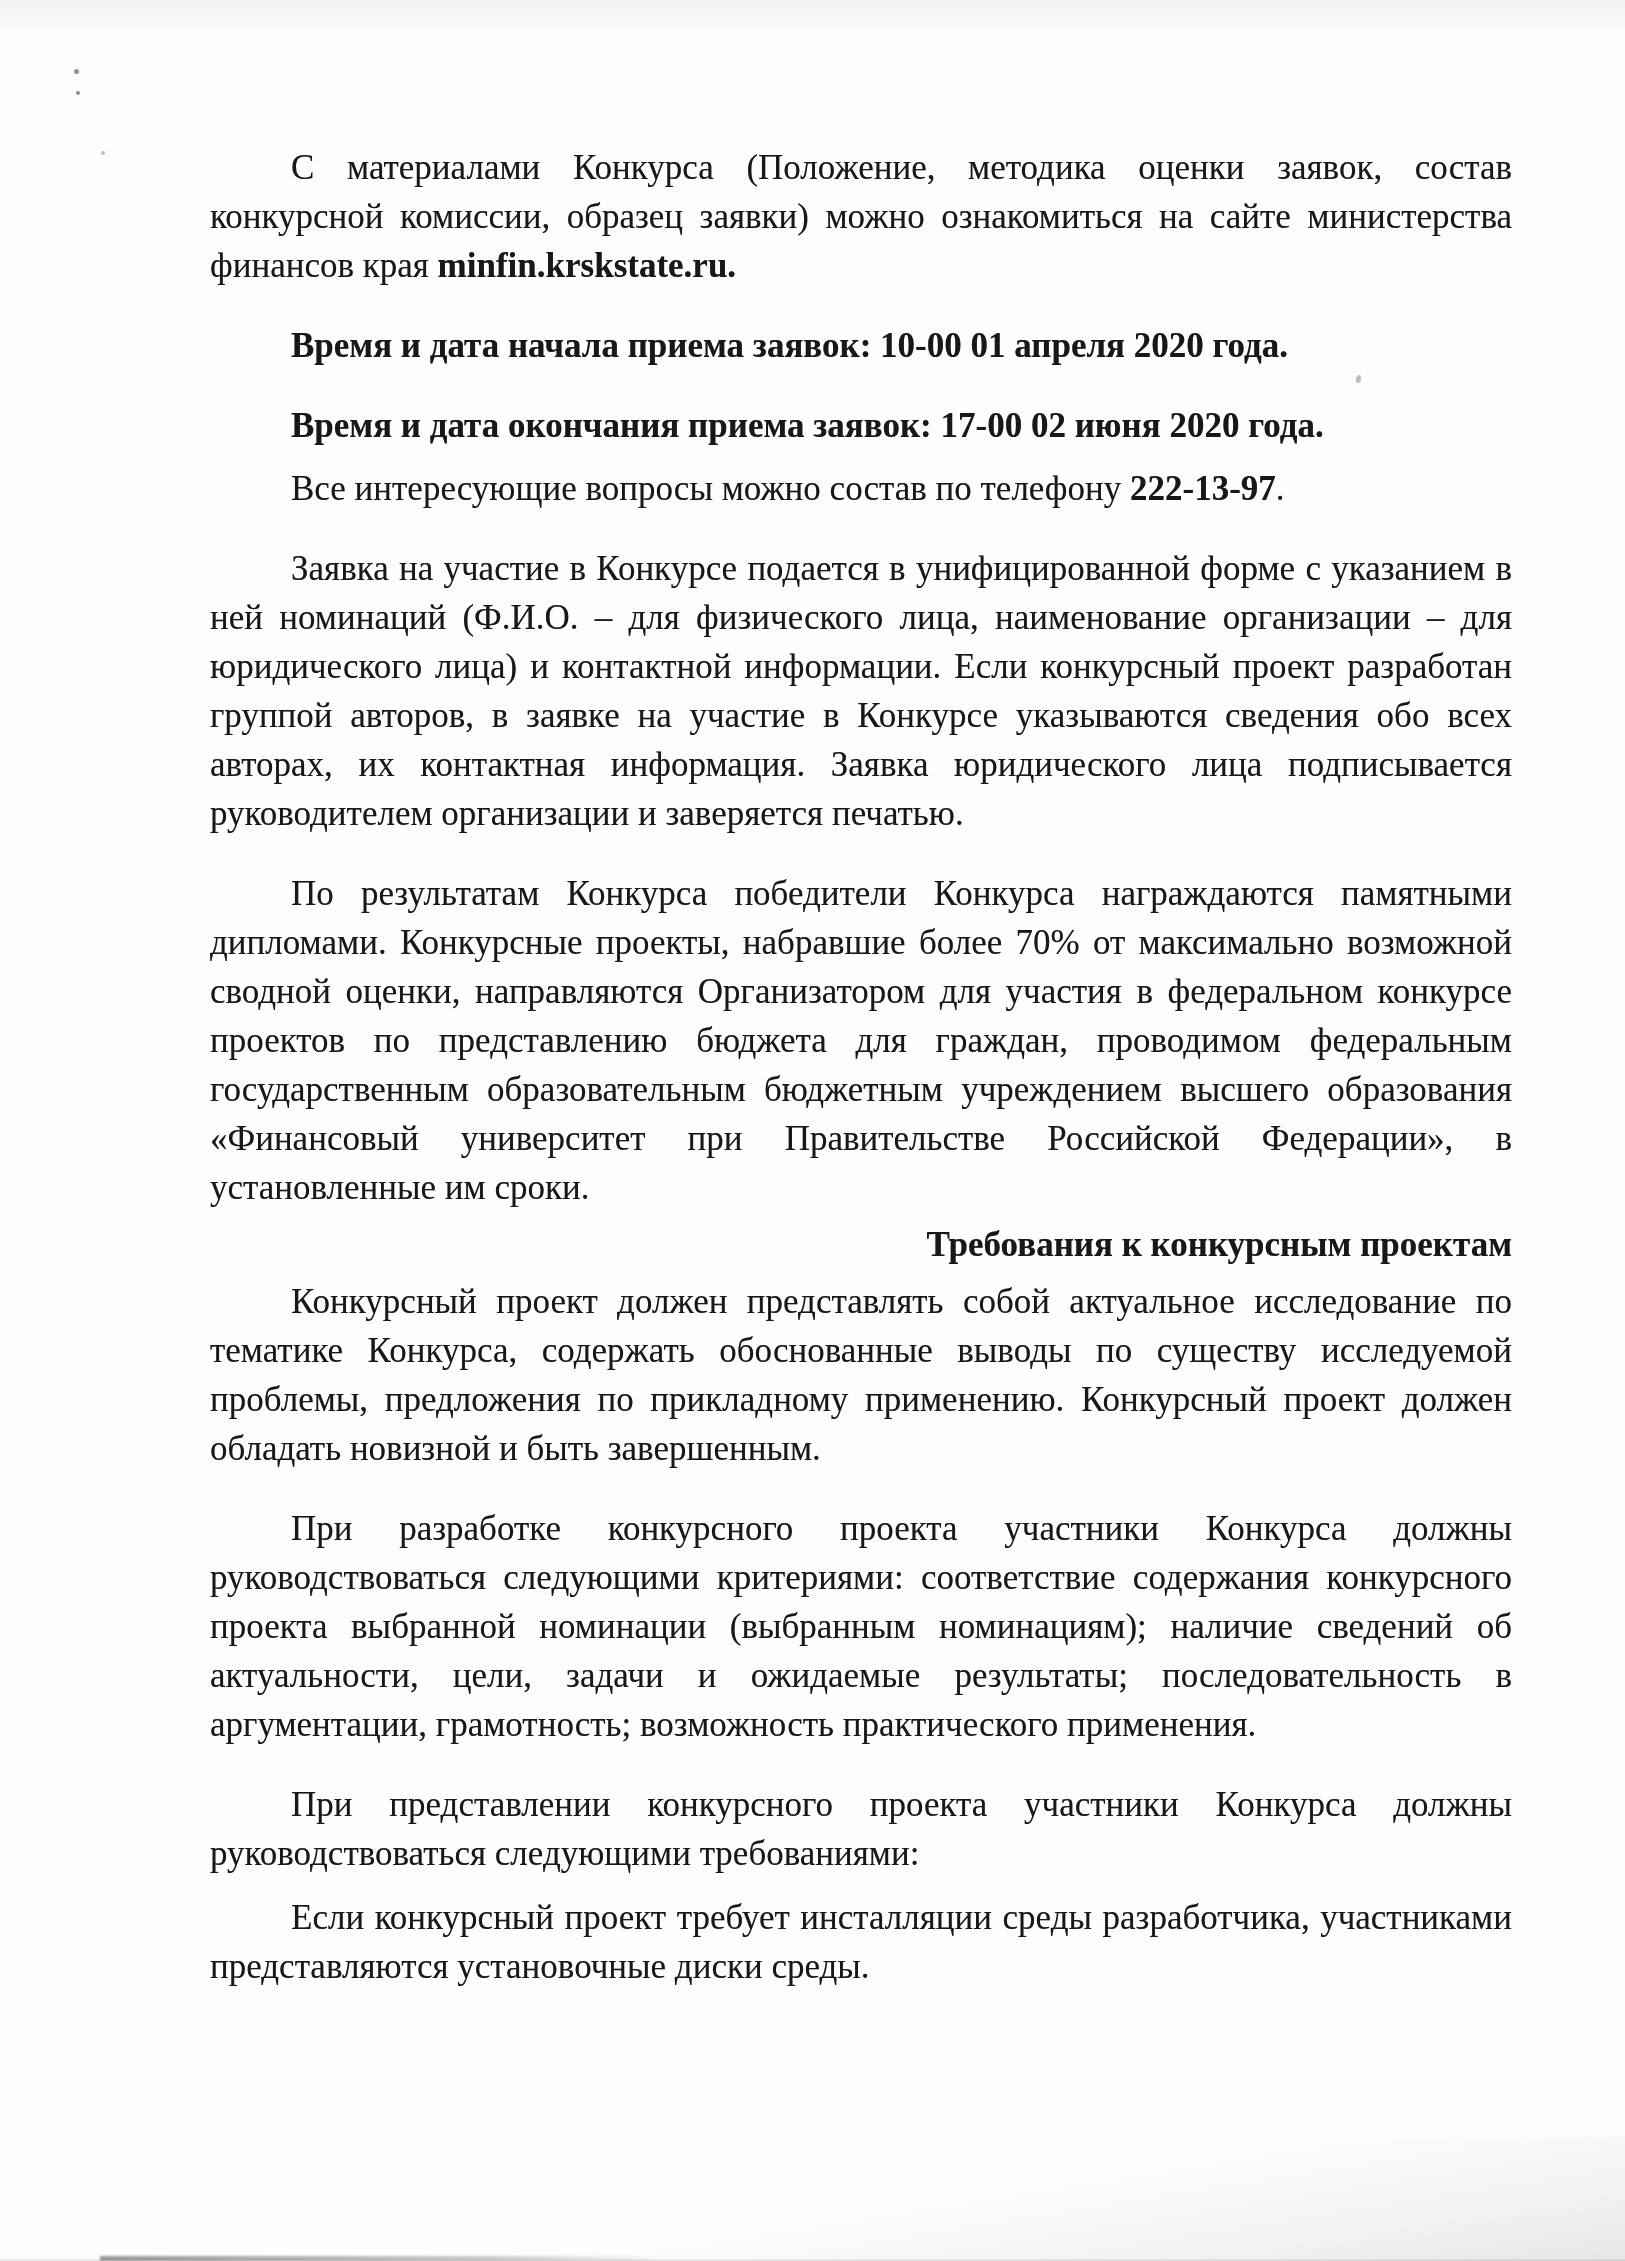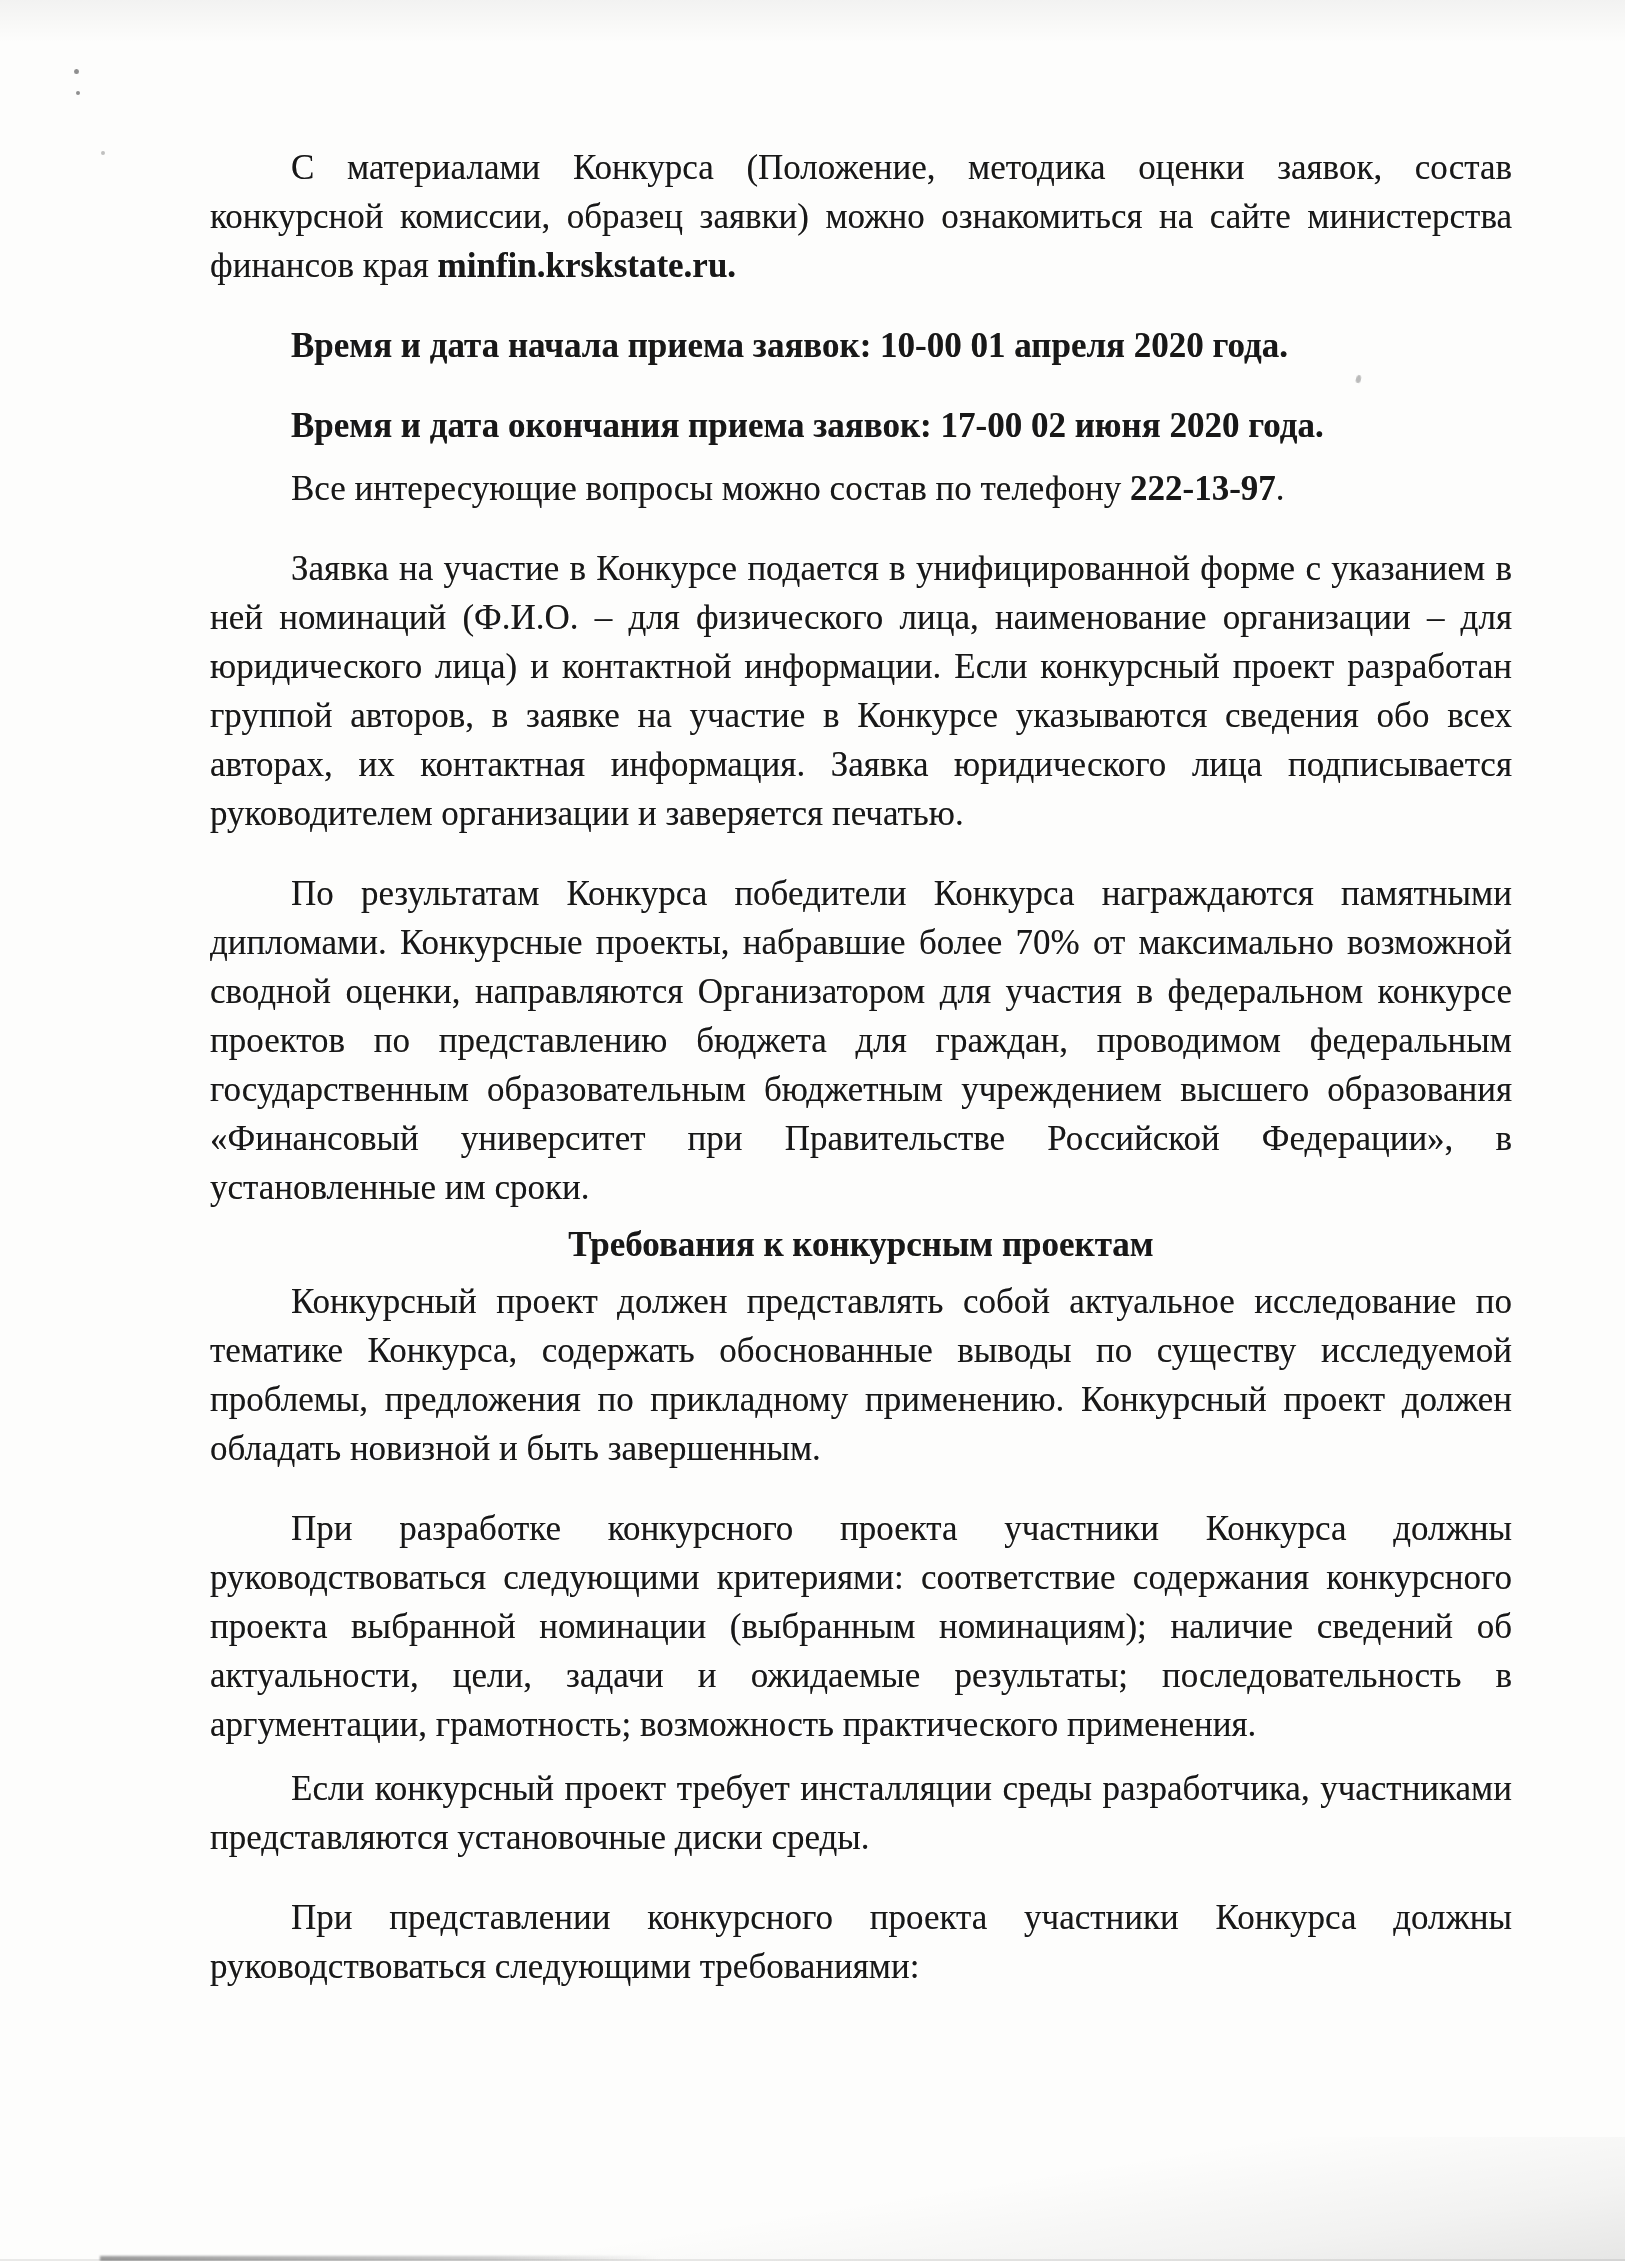--- a/index.html
+++ b/index.html
@@ -80,21 +80,21 @@
   }
   .content .block {
     margin: 8px;
     padding: 0;
     font-weight: 400;
     font-size: 35px;
   }
   .content .indent { text-indent: 81px; }
   .content .heading {
     font-weight: 700;
-    text-align: center;
+    text-align: right;
     text-indent: 0;
   }
   .content .sp-none  { margin-top: 0; }
   .content .sp-small { margin-top: 14.3px; }
   .content .sp-large { margin-top: 31px; }
   .content b { font-weight: 700; }
 </style>
 </head>
 <body>
 
@@ -110,21 +110,21 @@
   <div class="content" style="color: rgb(24, 24, 24);">
       <p class="block indent sp-none"><span>С материалами Конкурса (Положение, методика оценки заявок, состав конкурсной комиссии, образец заявки) можно ознакомиться на сайте министерства финансов края </span><b>minfin.krskstate.ru.</b></p>
       <p class="block indent sp-large"><b>Время и дата начала приема заявок: 10-00 01 апреля 2020 года.</b></p>
       <p class="block indent sp-large"><b>Время и дата окончания приема заявок: 17-00 02 июня 2020 года.</b></p>
       <p class="block indent sp-small"><span>Все интересующие вопросы можно состав по телефону </span><b>222-13-97</b><span>.</span></p>
       <p class="block indent sp-large"><span>Заявка на участие в Конкурсе подается в унифицированной форме с указанием в ней номинаций (Ф.И.О. – для физического лица, наименование организации – для юридического лица) и контактной информации. Если конкурсный проект разработан группой авторов, в заявке на участие в Конкурсе указываются сведения обо всех авторах, их контактная информация. Заявка юридического лица подписывается руководителем организации и заверяется печатью.</span></p>
       <p class="block indent sp-large"><span>По результатам Конкурса победители Конкурса награждаются памятными дипломами. Конкурсные проекты, набравшие более 70% от максимально возможной сводной оценки, направляются Организатором для участия в федеральном конкурсе проектов по представлению бюджета для граждан, проводимом федеральным государственным образовательным бюджетным учреждением высшего образования «Финансовый университет при Правительстве Российской Федерации», в установленные им сроки.</span></p>
       <h2 class="block heading sp-none"><b>Требования к конкурсным проектам</b></h2>
       <p class="block indent sp-none"><span>Конкурсный проект должен представлять собой актуальное исследование по тематике Конкурса, содержать обоснованные выводы по существу исследуемой проблемы, предложения по прикладному применению. Конкурсный проект должен обладать новизной и быть завершенным.</span></p>
       <p class="block indent sp-large"><span>При разработке конкурсного проекта участники Конкурса должны руководствоваться следующими критериями: соответствие содержания конкурсного проекта выбранной номинации (выбранным номинациям); наличие сведений об актуальности, цели, задачи и ожидаемые результаты; последовательность в аргументации, грамотность; возможность практического применения.</span></p>
+      <p class="block indent sp-large"><span>При представлении конкурсного проекта участники Конкурса должны руководствоваться следующими требованиями:</span></p>
       <p class="block indent sp-small"><span>Если конкурсный проект требует инсталляции среды разработчика, участниками представляются установочные диски среды.</span></p>
-      <p class="block indent sp-large"><span>При представлении конкурсного проекта участники Конкурса должны руководствоваться следующими требованиями:</span></p>
     </div>
 
   <div class="bottom-shade"></div>
   <div class="bottom-edge"></div>
   <div class="bottom-line"></div>
 </div>
 
 
 </body></html>

